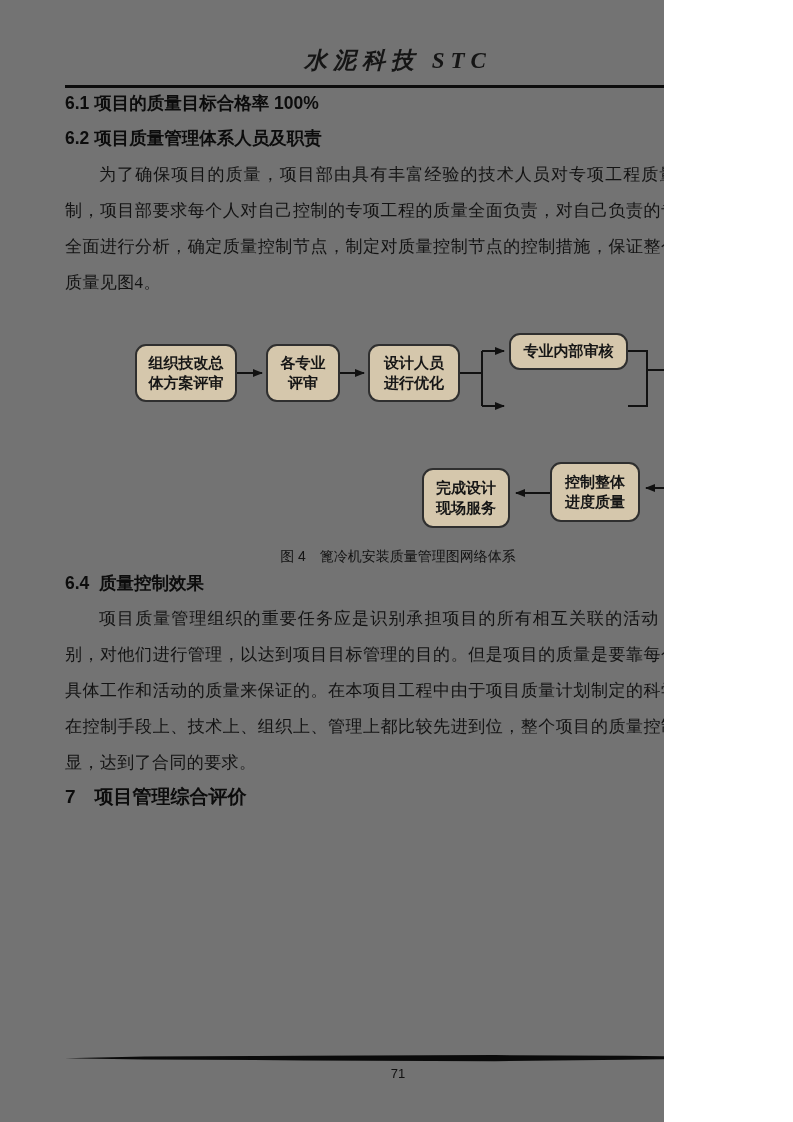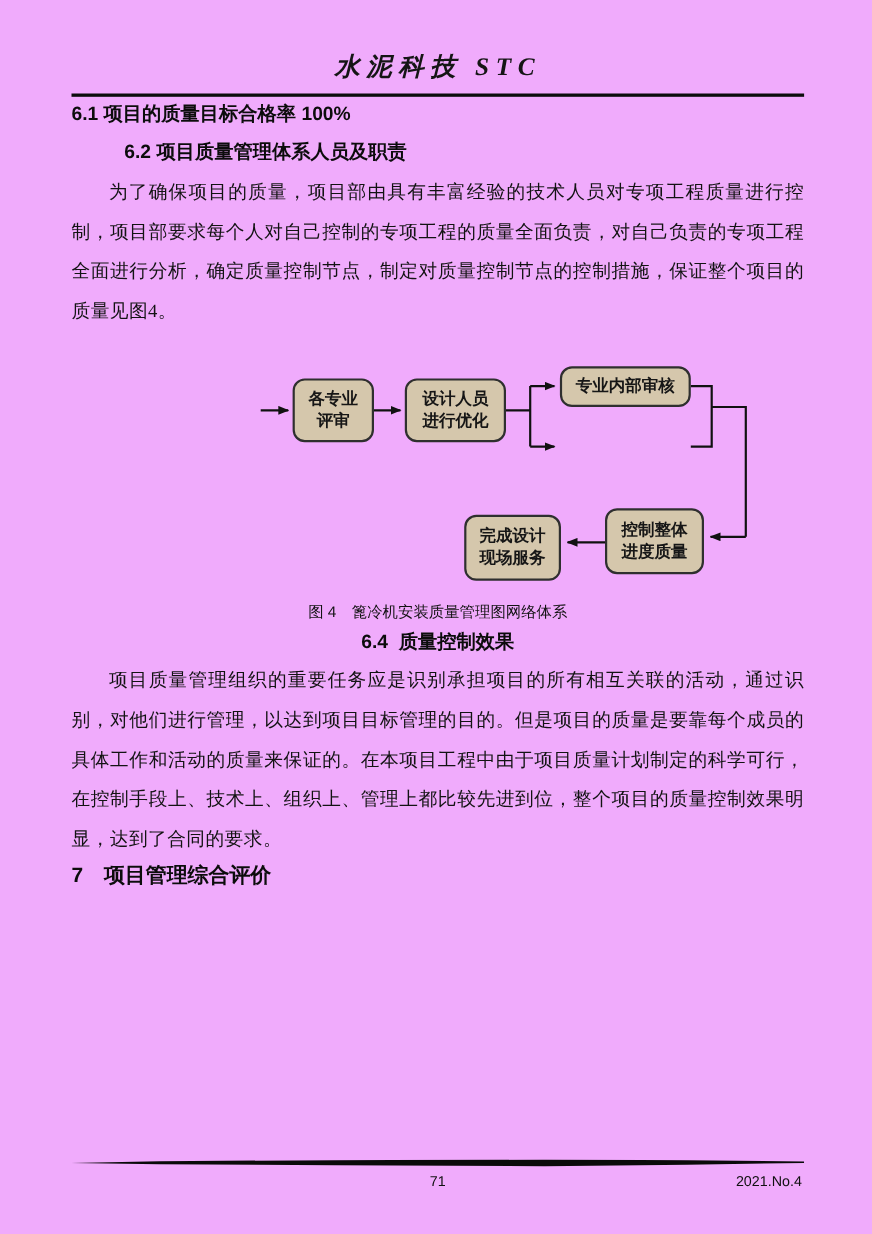--- a/index.html
+++ b/index.html
@@ -1,19 +1,19 @@
 <!DOCTYPE html>
 <html lang="zh"><head>
 <meta charset="utf-8">
 <style>
   html,body{margin:0;padding:0;background:#ffffff;}
   .page{
     position:relative;
-    width:793px;height:1122px;
-    background:#f0abfc;
+    width:664px;height:1122px;
+    background:#737373;
     font-family:"Liberation Serif","DejaVu Serif",serif;
     color:#111;
     overflow:hidden;
   }
   .content{position:absolute;left:65px;top:0;width:666px;}
 
   .journal-head{
     margin-top:46px;
     text-align:center;
     font-size:23px;
@@ -28,23 +28,23 @@
 
   .h2{
     font-family:"Liberation Sans","DejaVu Sans",sans-serif;
     font-weight:bold;
     font-size:17.5px;
     line-height:22px;
     white-space:pre-wrap;
     color:#0c0c0c;
   }
   .h61{margin-top:4px;}
-  .h62{margin-top:13px;margin-left:48px;}
+  .h62{margin-top:13px;}
   .h63{margin-top:11px;}
-  .h64{margin-top:6px;text-align:center;}
+  .h64{margin-top:6px;}
   .h1{
     font-family:"Liberation Sans","DejaVu Sans",sans-serif;
     font-weight:bold;
     font-size:19px;
     line-height:24px;
     margin-top:4px;
     white-space:pre-wrap;
     color:#0c0c0c;
   }
   .para{
@@ -135,20 +135,22 @@
           <path d="M275 63 H299" marker-end="url(#arr)"></path>
           <path d="M395 63 H417 M417 41 V96"></path>
           <path d="M417 41 H439" marker-end="url(#arr)"></path>
           <path d="M417 96 H439" marker-end="url(#arr)"></path>
           <path d="M563 41 H582 V96 H563"></path>
           <path d="M582 60 H613 V178"></path>
           <path d="M613 178 H581" marker-end="url(#arr)"></path>
           <path d="M485 183 H451" marker-end="url(#arr)"></path>
         </g>
       </svg>
+      <div class="fnode n1">组织技改总
+体方案评审</div>
       <div class="fnode n2">各专业
 评审</div>
       <div class="fnode n3">设计人员
 进行优化</div>
       <div class="fnode n4">专业内部审核</div>
       <div class="fnode n6">控制整体
 进度质量</div>
       <div class="fnode n7">完成设计
 现场服务</div>
     </div>

